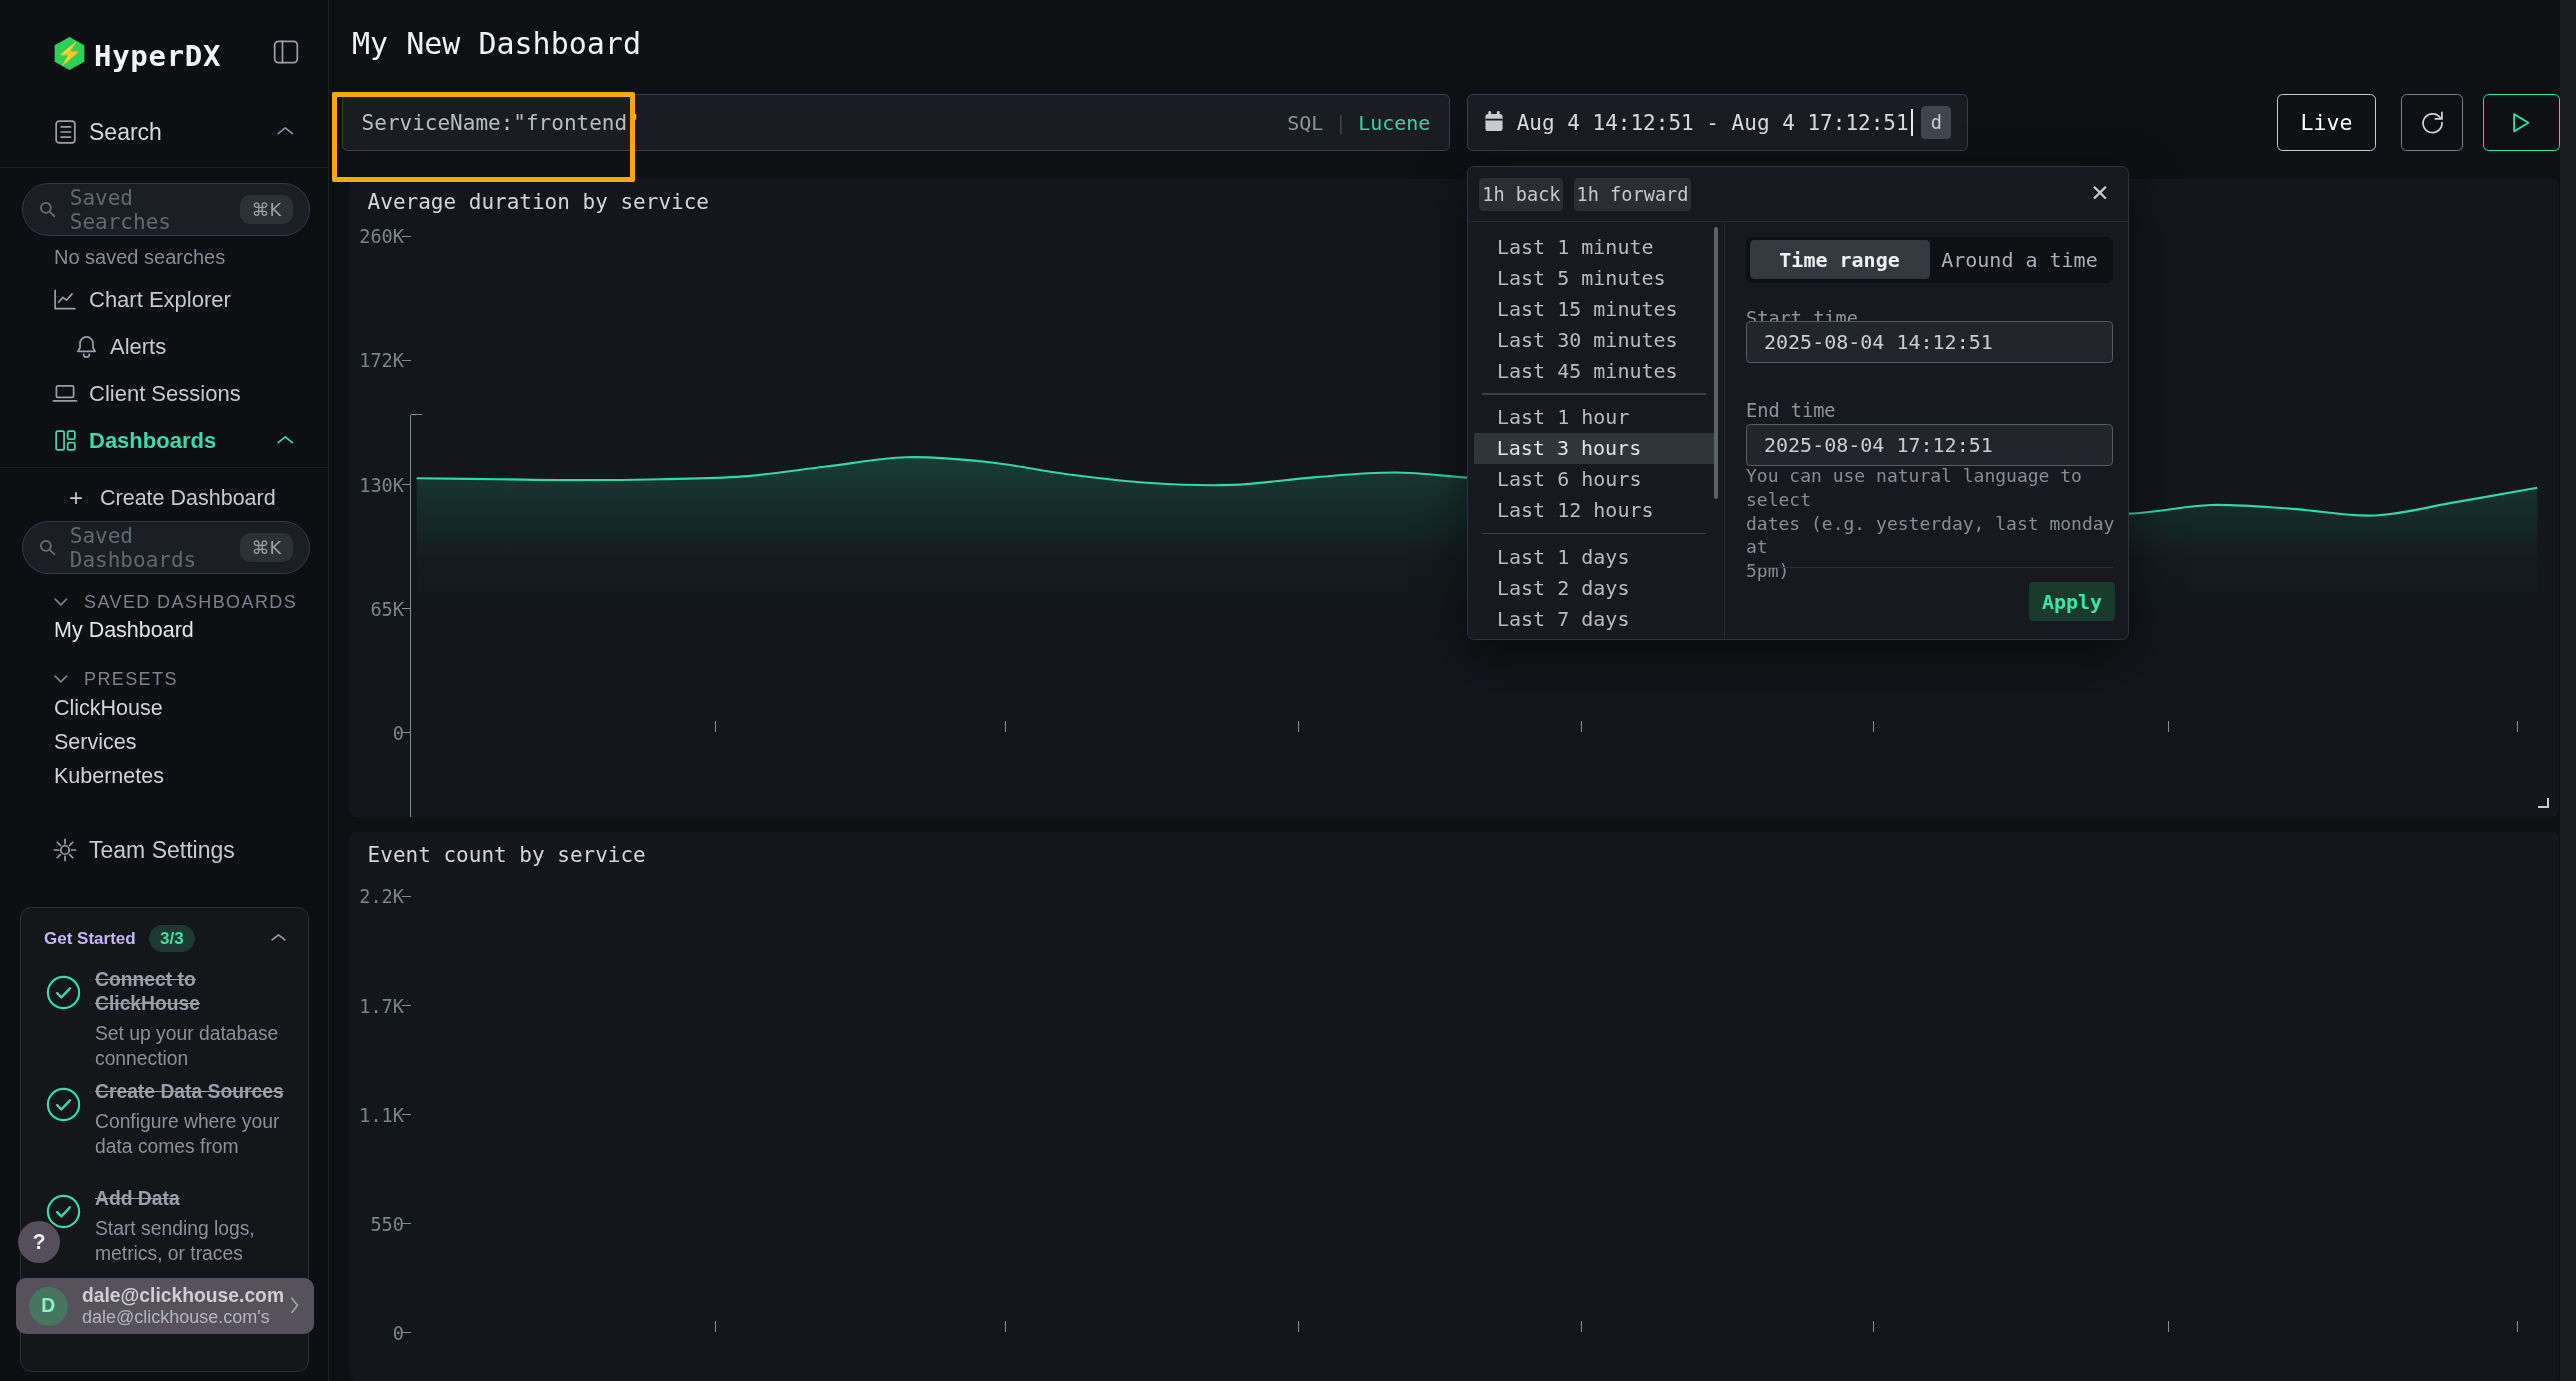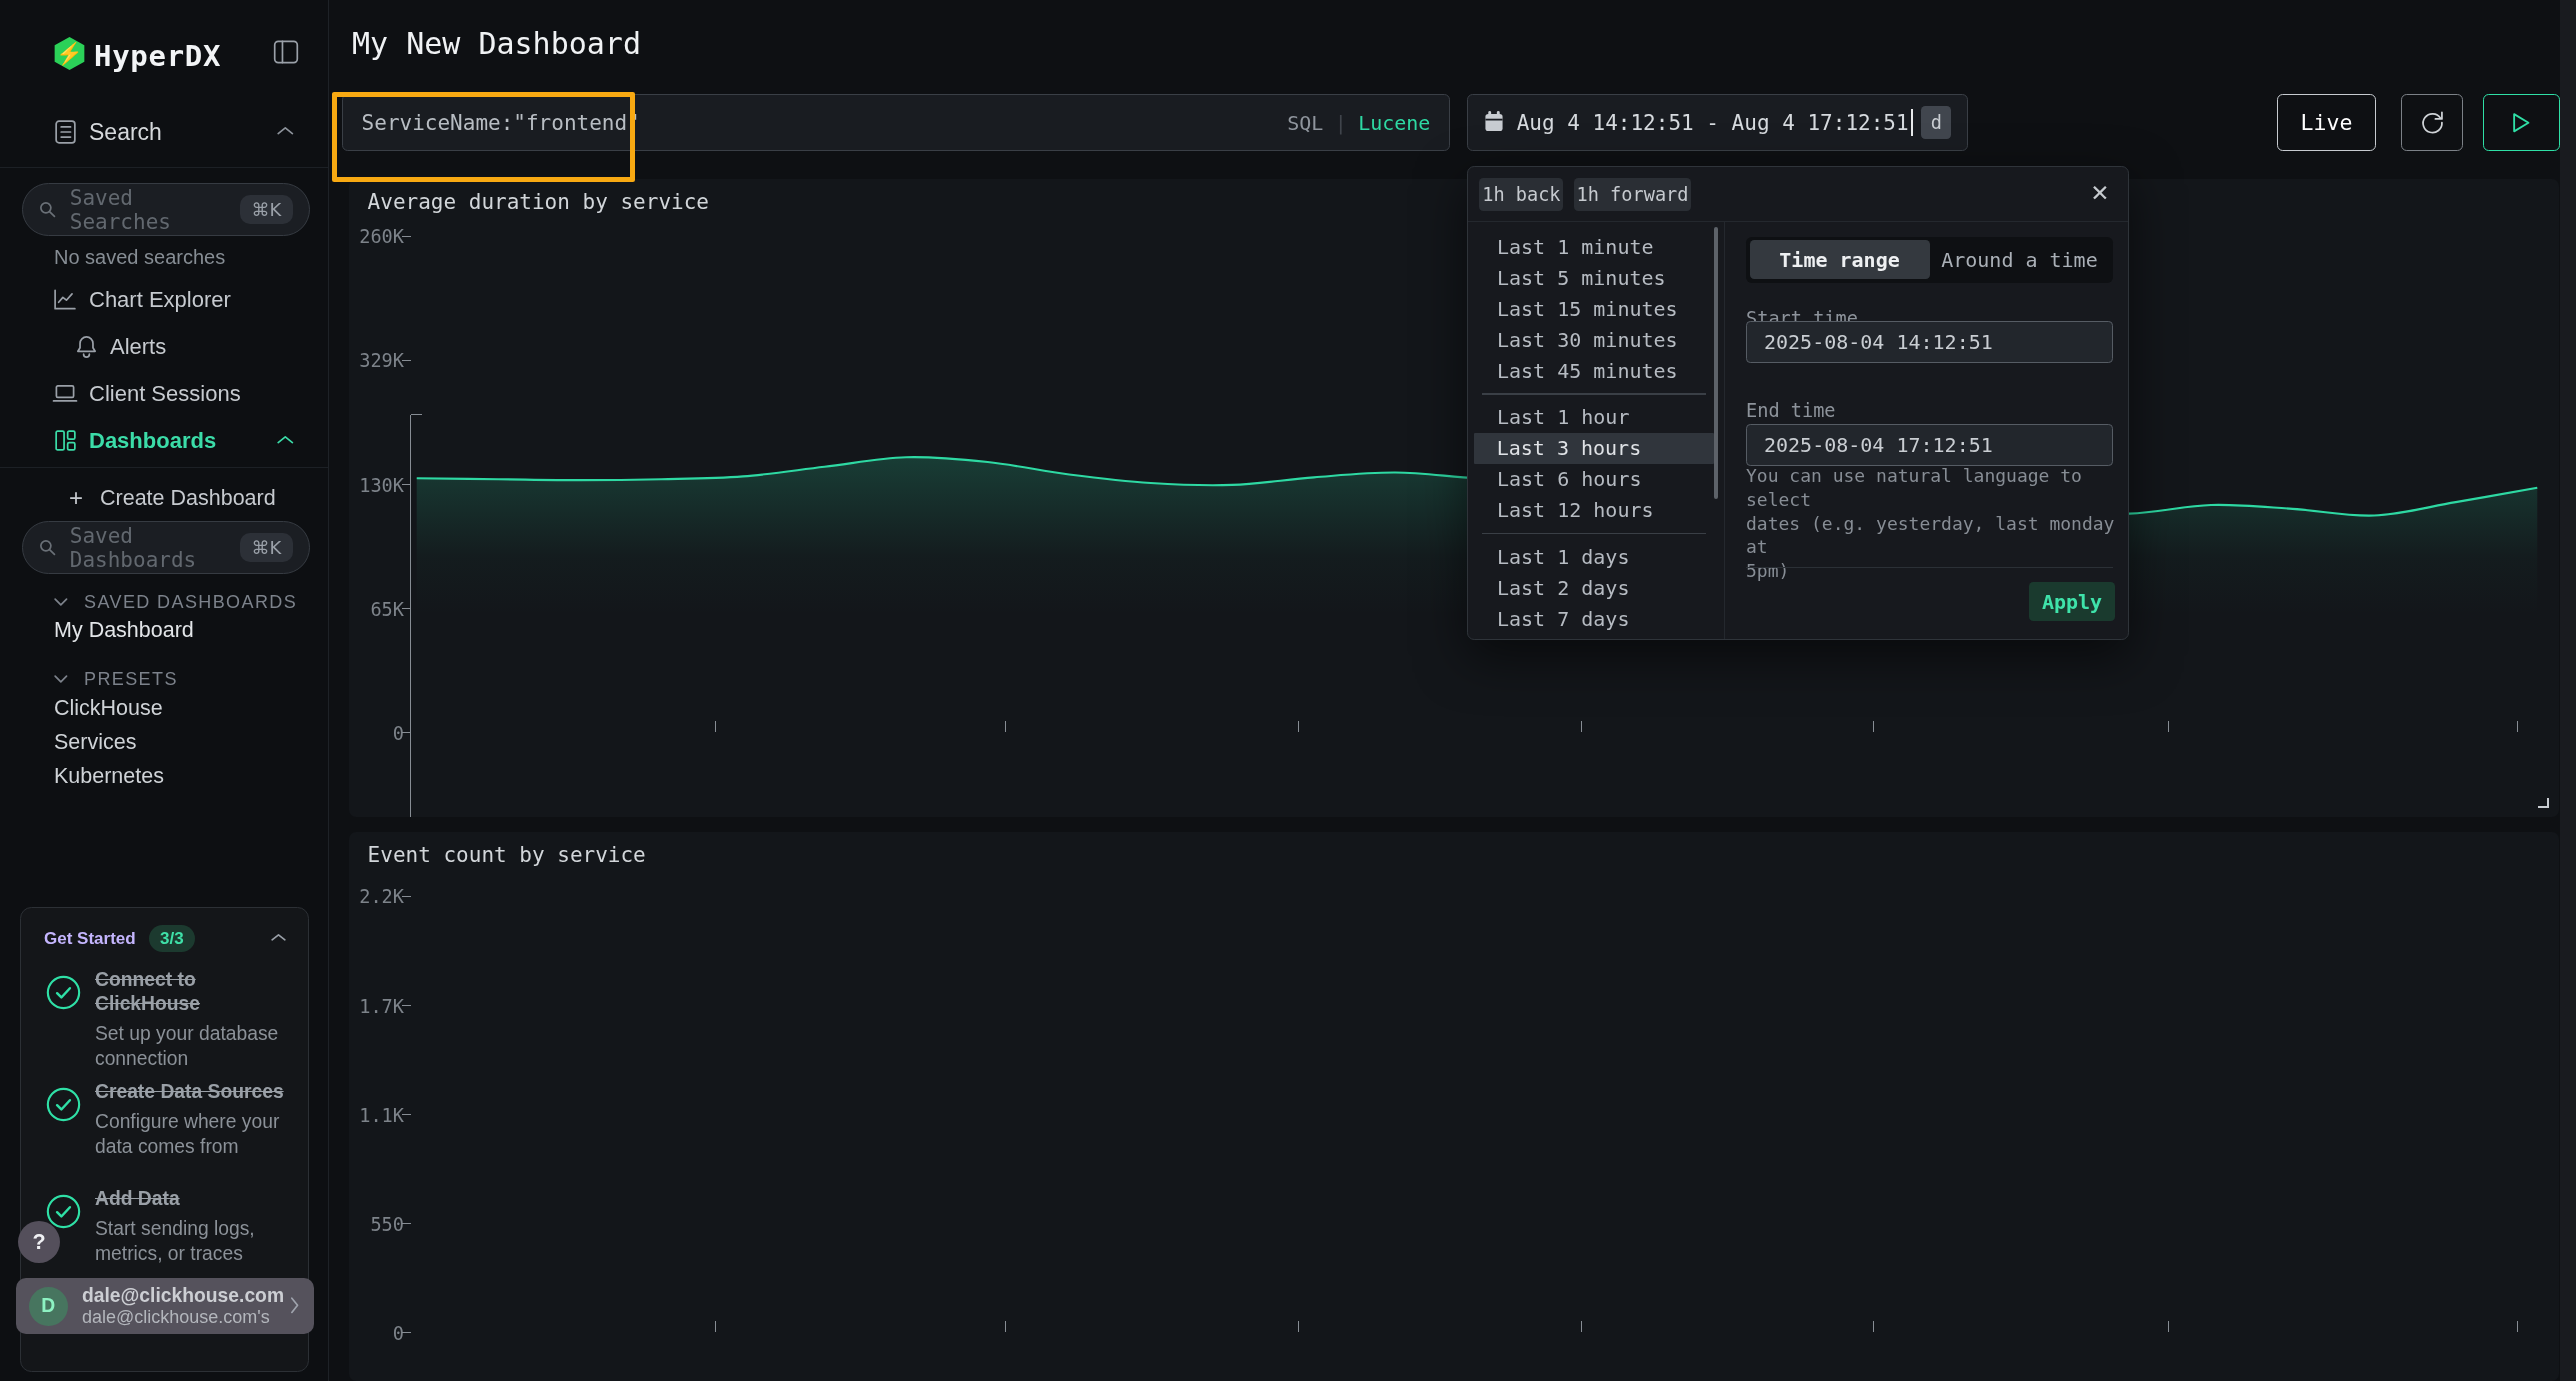--- a/index.html
+++ b/index.html
@@ -229,20 +229,36 @@
     <div class="side-row" style="top:664px;height:31.5px;">
       <span class="abs" style="left:53px;color:#7c828b;"><svg class="ic" width="15.7" height="10" viewBox="0 0 22 14">
             <polyline points="3,3 11,11 19,3"></polyline>
           </svg></span>
       <span class="sec-caps" style="margin-left:84px;">PRESETS</span>
     </div>
     <div class="abs" style="left:54px;top:696px;font-size:21.5px;color:#cfd3d7;">ClickHouse</div>
     <div class="abs" style="left:54px;top:730px;font-size:21.5px;color:#cfd3d7;">Services</div>
     <div class="abs" style="left:54px;top:764px;font-size:21.5px;color:#cfd3d7;">Kubernetes</div>
 
+    <div class="side-row" style="top:827px;height:46px;">
+      <span class="icon-box">
+        <svg class="ic" width="24" height="24" viewBox="0 0 34 34">
+            <circle cx="17" cy="17" r="6"></circle>
+            <line x1="17" y1="2" x2="17" y2="8"></line>
+            <line x1="17" y1="26" x2="17" y2="32"></line>
+            <line x1="2" y1="17" x2="8" y2="17"></line>
+            <line x1="26" y1="17" x2="32" y2="17"></line>
+            <line x1="6" y1="6" x2="10.5" y2="10.5"></line>
+            <line x1="23.5" y1="23.5" x2="28" y2="28"></line>
+            <line x1="6" y1="28" x2="10.5" y2="23.5"></line>
+            <line x1="23.5" y1="10.5" x2="28" y2="6"></line>
+          </svg>
+      </span>
+      <span class="nav-label" style="margin-left:89px;font-size:23px;">Team Settings</span>
+    </div>
 
     <div id="gs-card">
       <div class="abs" style="left:23px;top:17px;display:flex;align-items:center;gap:13px;width:243px;">
         <span style="font-size:17px;font-weight:bold;color:#c4b5fd;">Get Started</span>
         <span class="gs-badge">3/3</span>
         <span style="margin-left:auto;color:#9aa0a8;"><svg class="ic" width="17" height="10.7" viewBox="0 0 24 15">
               <polyline points="3,11 12,4 21,11"></polyline>
             </svg></span>
       </div>
       <div>
@@ -340,21 +356,21 @@
   <div id="play-btn" class="tb">
     <svg width="18.6" height="21.5" viewBox="0 0 26 30">
         <polygon points="3,3 23,15 3,27" fill="none" stroke="#2fe0a6" stroke-width="2.6" stroke-linejoin="round"></polygon>
       </svg>
   </div>
 
   <div class="card" id="c1">
     <div class="chart-title mono">Average duration by service</div>
     <div class="ylabels">
         <span style="top: 57px;">260K</span>
-        <span style="top: 181px;">329K</span>
+        <span style="top: 181px;">172K</span>
         <span style="top: 306px;">130K</span>
         <span style="top: 430px;">65K</span>
         <span style="top: 554px;">0</span>
       </div>
     <div class="vaxis" style="left:61px;top:236px;height:498px;"></div>
     <div class="topcap" style="left:62px;top:235px;"></div>
 
     <svg class="plot-svg" style="left:62px;top:236px;" width="2132" height="497" viewBox="0 0 2980 694">
         <defs>
           <linearGradient id="grad0" x1="0" y1="0" x2="0" y2="1">

